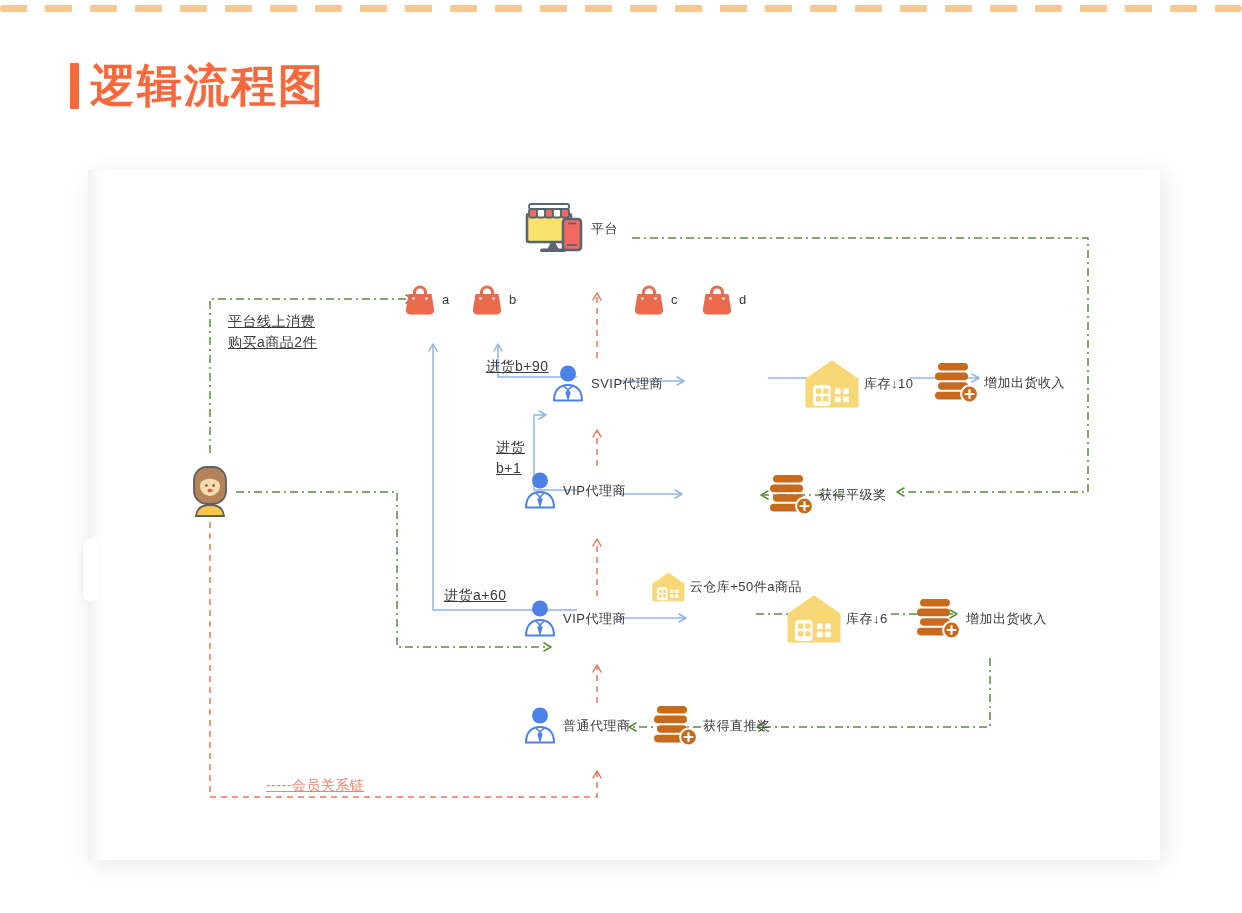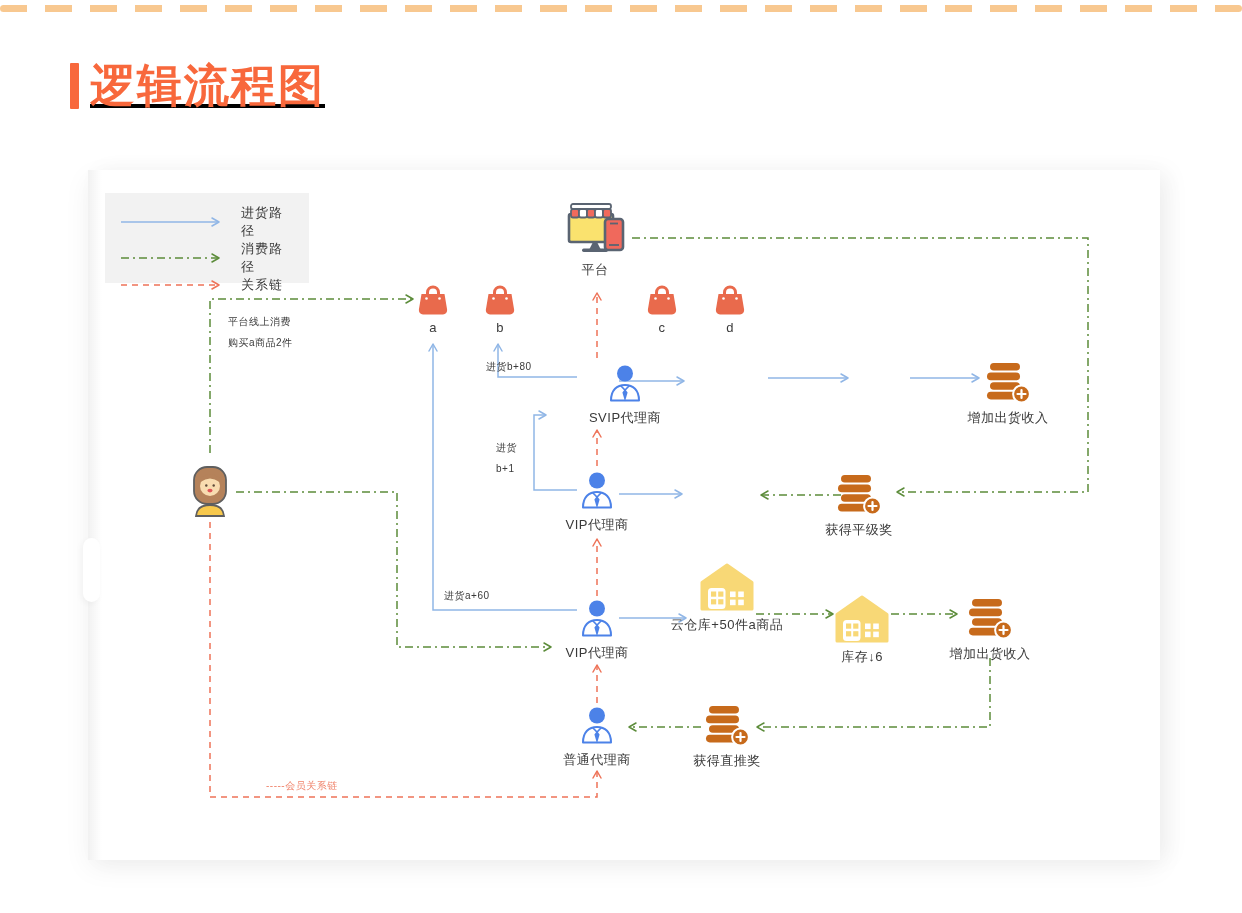--- a/index.html
+++ b/index.html
@@ -6,21 +6,21 @@
   html,body { width:1242px; height:913px; background:#ffffff;
     font-family:"Liberation Sans","DejaVu Sans",sans-serif; overflow:hidden; }
   #stage { position:relative; width:1242px; height:913px; background:#ffffff; }
 
   
   .top-dashes { position:absolute; left:0; top:5px; width:1242px; height:7px;
     background:repeating-linear-gradient(90deg, var(--top-dash) 0 27px, transparent 27px 45px);
     border-radius:4px; }
 
   
-  .page-header { position:absolute; left:70px; top:56px; display:flex; align-items:center;text-decoration:underline; }
+  .page-header { position:absolute; left:70px; top:56px; display:flex; align-items:center; }
   .title-bar { width:9px; height:46px; background:var(--accent-orange); margin-right:11px; border-radius:1px; }
   .page-title { font-size:45px; font-weight:700; color:var(--accent-orange); letter-spacing:2px; }
 
   
   .card { position:absolute; left:88px; top:170px; width:1072px; height:690px; background:#ffffff;
     box-shadow:0 8px 26px rgba(0,0,0,0.055), 10px 0 22px rgba(0,0,0,0.04); }
   .card-left-shade { position:absolute; left:88px; top:170px; width:14px; height:690px;
     background:linear-gradient(90deg, rgba(0,0,0,0.055), rgba(0,0,0,0)); }
   .left-notch { position:absolute; left:83px; top:538px; width:17px; height:64px;
     background:#ffffff; border-radius:9px; box-shadow:-2px 2px 6px rgba(0,0,0,0.04); }
@@ -38,25 +38,25 @@
   .e-green { stroke:var(--path-green); stroke-dasharray:8 4 2 4; }
   .e-red   { stroke:var(--path-red);   stroke-dasharray:6 5; }
   .mk { fill:none; stroke-width:1.5; stroke-linecap:round; stroke-linejoin:round; }
   .mk-blue  { stroke:var(--path-blue); }
   .mk-green { stroke:var(--path-green); }
   .mk-red   { stroke:var(--path-red); }
 
   .connectors { position:absolute; left:0; top:0; }
 
   
-  .node { position:absolute; display:flex; flex-direction:column; align-items:center; gap:5px; }
+  .node { position:absolute; display:flex; flex-direction:row; align-items:center; gap:5px; }
   .node .nlabel { font-size:13px; color:var(--label-gray); white-space:nowrap; letter-spacing:0.5px; }
 
   
-  .note { position:absolute; font-size:10px; color:var(--label-gray); line-height:21px; letter-spacing:0.5px; white-space:nowrap; }
+  .note { position:absolute; font-size:14px; color:var(--label-gray); line-height:21px; letter-spacing:0.5px; white-space:nowrap;text-decoration:underline; }
   .note-member { color:var(--member-text); }
 </style>
 </head>
 <body>
 
 <div id="stage">
 
   <div class="top-dashes"></div>
 
   <div class="page-header">
@@ -160,40 +160,20 @@
     <path class="e e-green" d="M990 658 L990 727 L757 727" marker-end="url(#ar-green)"></path>
     <path class="e e-green" d="M701 727 L629 727" marker-end="url(#ar-green)"></path>
 
     <path class="e e-red" d="M597 358 L597 293" marker-end="url(#ar-red)"></path>
     <path class="e e-red" d="M597 466 L597 430" marker-end="url(#ar-red)"></path>
     <path class="e e-red" d="M597 596 L597 539" marker-end="url(#ar-red)"></path>
     <path class="e e-red" d="M597 703 L597 665" marker-end="url(#ar-red)"></path>
     <path class="e e-red" d="M210 522 L210 797 L597 797 L597 771" marker-end="url(#ar-red)"></path>
   </svg>
 
-  <div class="legend">
-    <div class="legend-row">
-      <svg width="112" height="12">
-        <path class="e e-blue" d="M2 6 L100 6" marker-end="url(#ar-blue)"></path>
-      </svg>
-      <span class="legend-label">进货路径</span>
-    </div>
-    <div class="legend-row">
-      <svg width="112" height="12">
-        <path class="e e-green" d="M2 6 L100 6" marker-end="url(#ar-green)"></path>
-      </svg>
-      <span class="legend-label">消费路径</span>
-    </div>
-    <div class="legend-row">
-      <svg width="112" height="12">
-        <path class="e e-red" d="M2 6 L100 6" marker-end="url(#ar-red)"></path>
-      </svg>
-      <span class="legend-label">关系链</span>
-    </div>
-  </div>
 
   <div class="node" style="left:520px;top:202px;width:150px">
     <svg width="66" height="54" viewBox="0 0 66 54">
         <use href="#ic-platform"></use>
       </svg>
     <div class="nlabel">平台</div>
   </div>
 
   <div class="node" style="left:403px;top:283px;width:60px">
     <svg width="34" height="32" viewBox="0 0 34 32">
@@ -219,34 +199,40 @@
       </svg>
     <div class="nlabel">d</div>
   </div>
 
   <div class="node" style="left:550px;top:364px;width:150px">
     <svg width="36" height="40" viewBox="0 0 36 40">
         <use href="#ic-person"></use>
       </svg>
     <div class="nlabel">SVIP代理商</div>
   </div>
+  <div class="node" style="left:805px;top:360px;width:150px">
+    <svg width="54" height="48" viewBox="0 0 54 48">
+        <use href="#ic-warehouse"></use>
+      </svg>
+    <div class="nlabel">库存↓10</div>
+  </div>
   <div class="node" style="left:933px;top:362px;width:150px">
     <svg width="46" height="42" viewBox="0 0 46 42">
         <use href="#ic-coins"></use>
       </svg>
     <div class="nlabel">增加出货收入</div>
   </div>
 
   <div class="node" style="left:522px;top:471px;width:150px">
     <svg width="36" height="40" viewBox="0 0 36 40">
         <use href="#ic-person"></use>
       </svg>
     <div class="nlabel">VIP代理商</div>
   </div>
-  <div class="node" style="left:784px;top:474px;width:150px">
+  <div class="node" style="left:768px;top:474px;width:150px">
     <svg width="46" height="42" viewBox="0 0 46 42">
         <use href="#ic-coins"></use>
       </svg>
     <div class="nlabel">获得平级奖</div>
   </div>
 
   <div class="node" style="left:522px;top:599px;width:150px">
     <svg width="36" height="40" viewBox="0 0 36 40">
         <use href="#ic-person"></use>
       </svg>
@@ -287,21 +273,21 @@
   <div class="node" style="left:186px;top:465px;width:48px">
     <svg width="48" height="52" viewBox="0 0 48 52">
         <use href="#ic-woman"></use>
       </svg>
   </div>
 
   <div class="note" style="left:228px;top:311px">
     <span style="display:block">平台线上消费</span>
     <span style="display:block">购买a商品2件</span>
   </div>
-  <div class="note" style="left:486px;top:356px">进货b+80</div>
+  <div class="note" style="left:486px;top:356px">进货b+90</div>
   <div class="note" style="left:496px;top:437px">
     <span style="display:block">进货</span>
     <span style="display:block">b+1</span>
   </div>
   <div class="note" style="left:444px;top:585px">进货a+60</div>
   <div class="note note-member" style="left:266px;top:775px">-----会员关系链</div>
 
 </div>
 
 </body></html>

